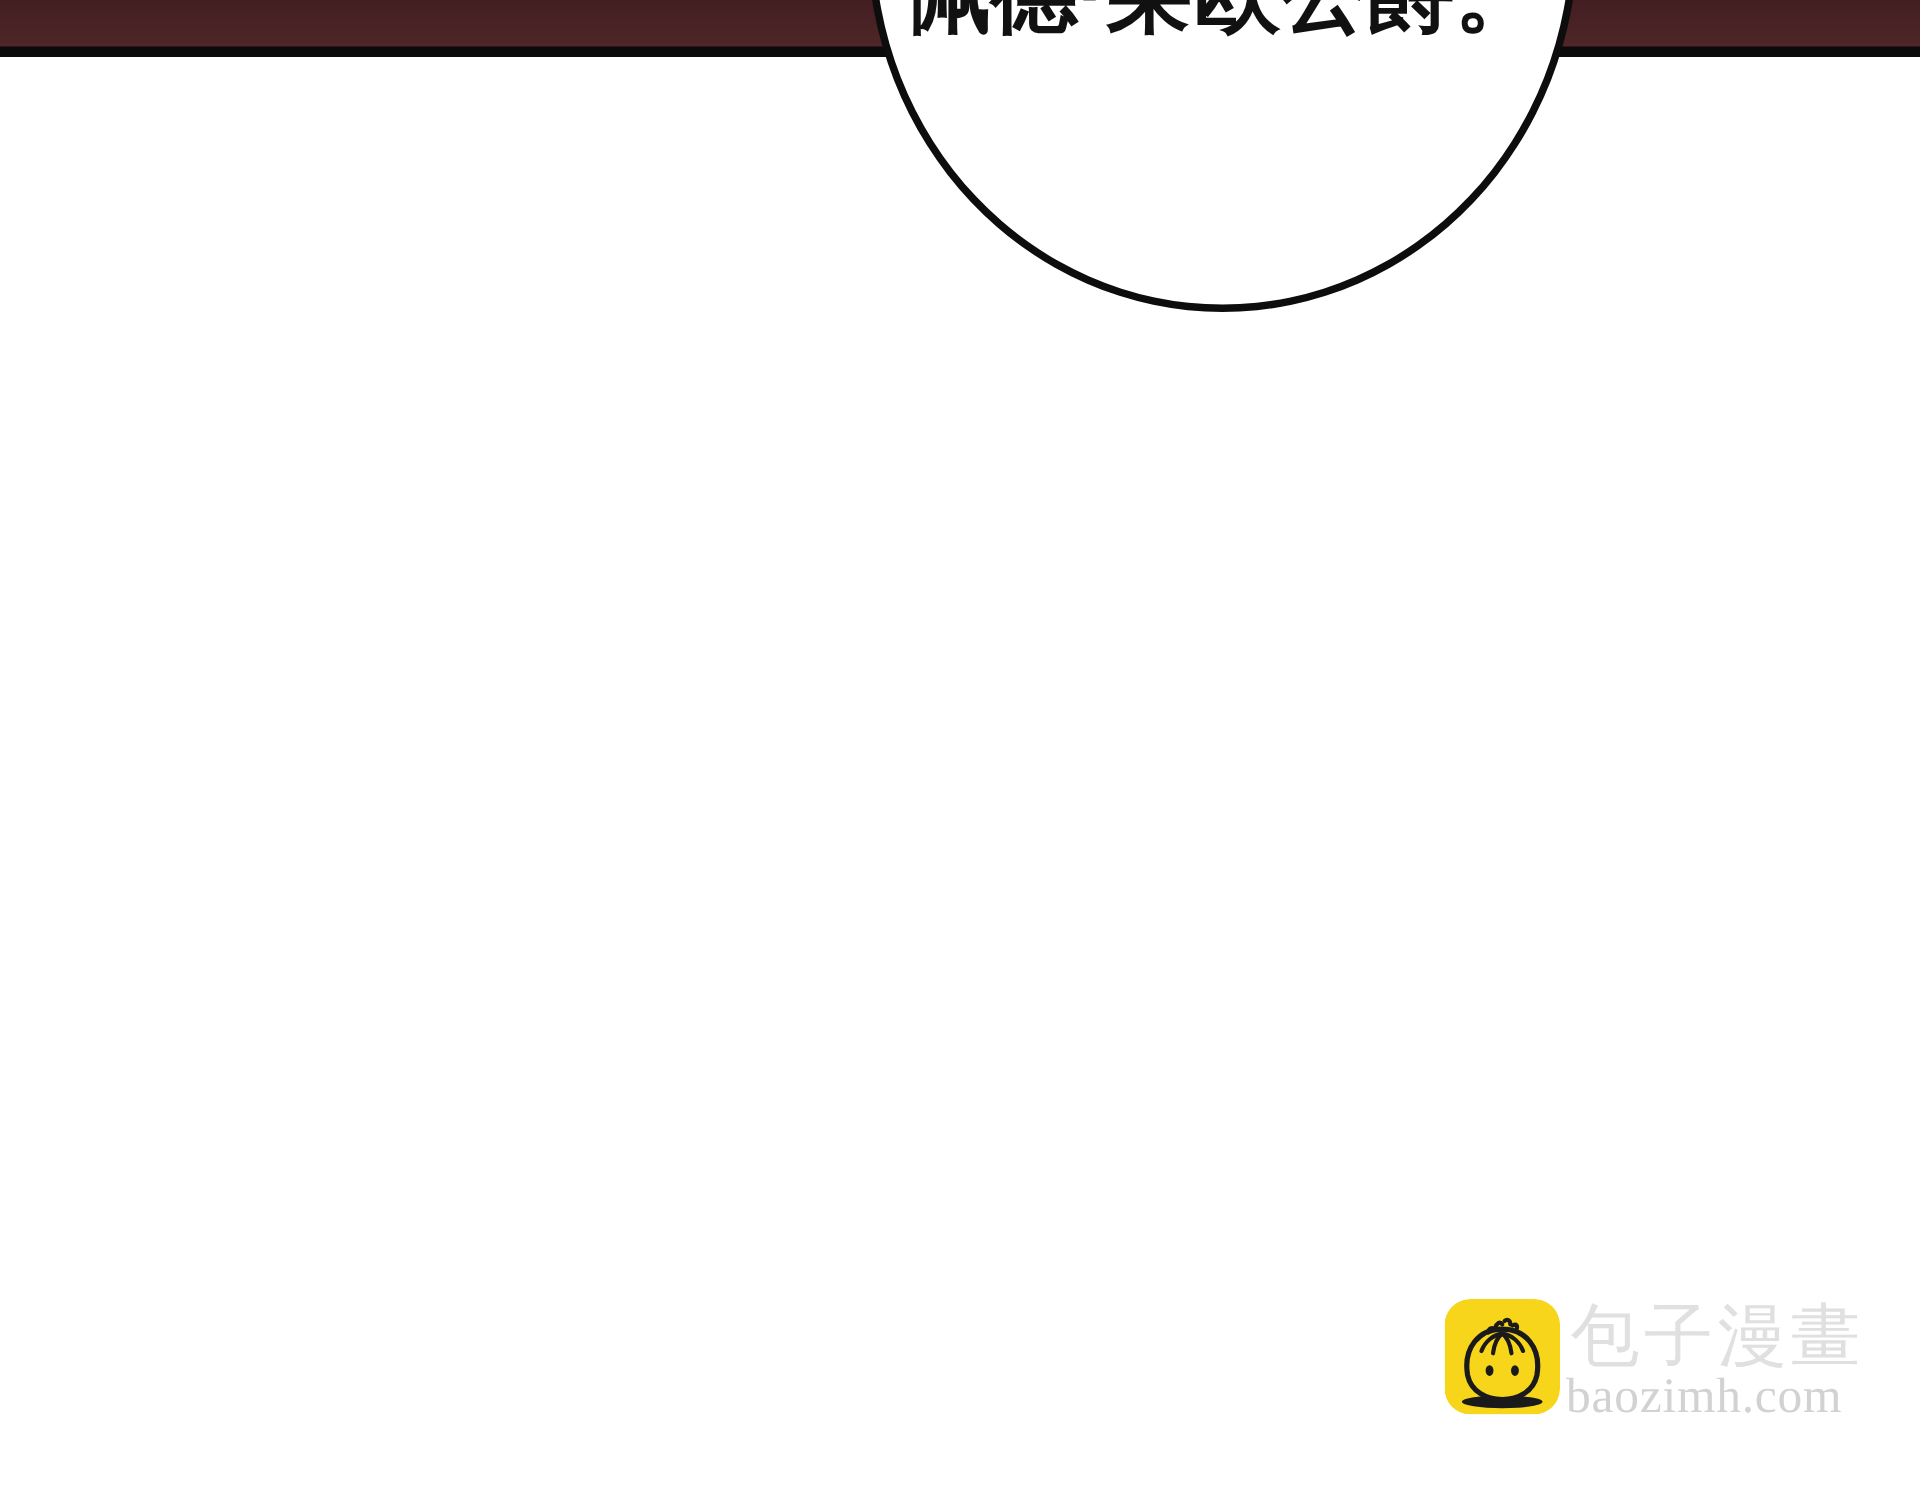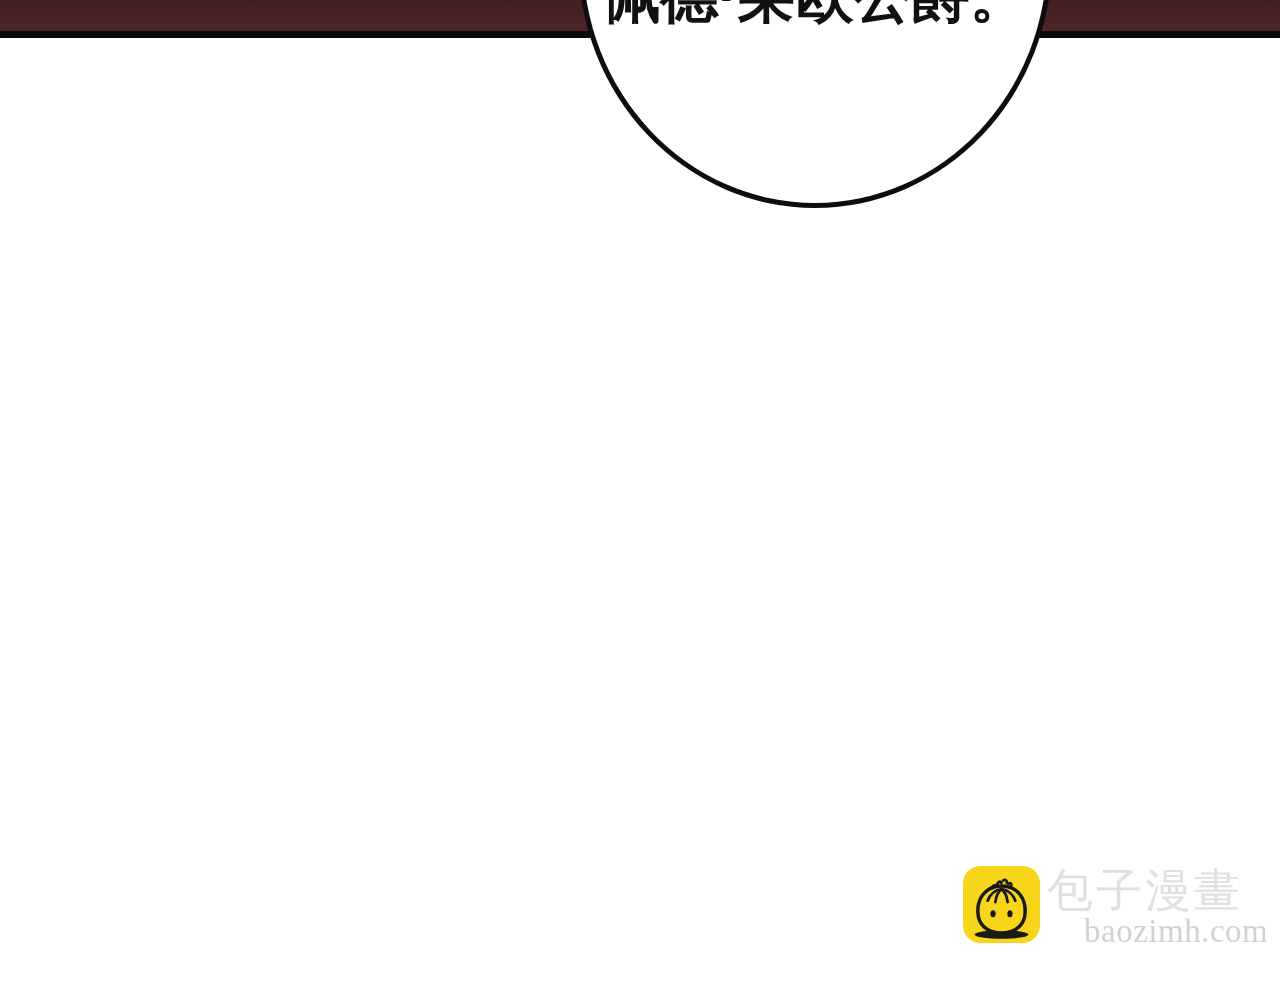--- a/index.html
+++ b/index.html
@@ -123,16 +123,16 @@
           <path d="M52,19 C54,17 57,18 57,22"></path>
           <path d="M59,23 C62,21 64,23 62,27"></path>
           <path d="M38,29 C38,26 41,24 43,26"></path>
         </g>
 
         <ellipse cx="39" cy="62" rx="3.4" ry="4.6" fill="#1a1a1a"></ellipse>
         <ellipse cx="61" cy="62" rx="3.4" ry="4.6" fill="#1a1a1a"></ellipse>
       </svg>
     </div>
     <div class="brand-cn" style="color: rgb(224, 224, 224);">包子漫畫</div>
-    <div class="brand-url" style="color: rgb(210, 210, 210); margin-left: 40px;">baozimh.com</div>
+    <div class="brand-url" style="color: rgb(210, 210, 210);">baozimh.com</div>
   </div>
 
 </div>
 
 </body></html>

